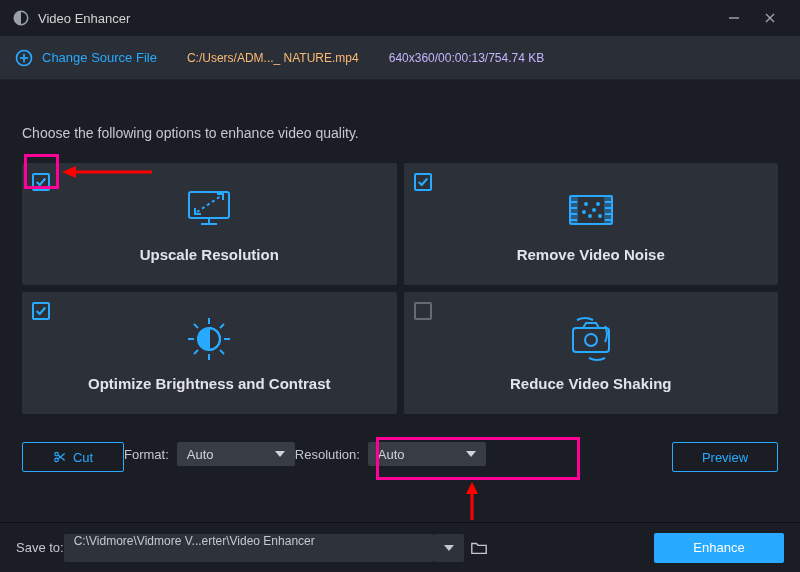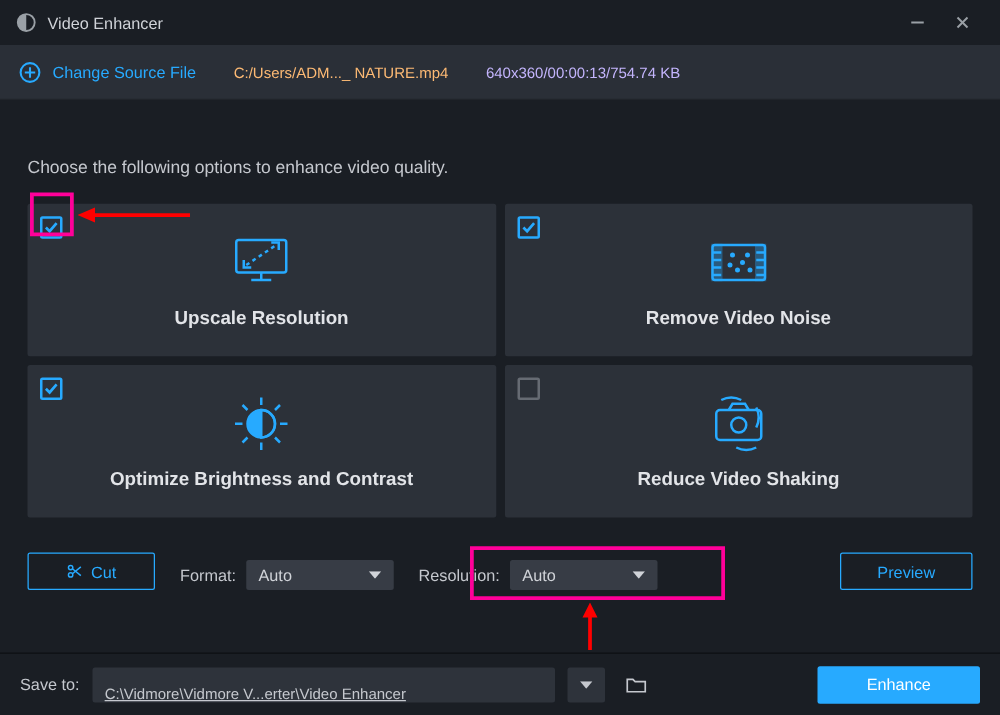--- a/index.html
+++ b/index.html
@@ -22,31 +22,31 @@
 
 .cards { display: grid; grid-template-columns: 1fr 1fr; gap: 7px; }
 .card { background: #2c3139; border-radius: 2px; height: 122px; position: relative; display: flex; flex-direction: column; align-items: center; justify-content: center; cursor: pointer; }
 .card .chk { position: absolute; left: 10px; top: 10px; width: 18px; height: 18px; border: 2px solid #27aaff; border-radius: 2px; display: flex; align-items: center; justify-content: center; }
 .card .chk.checked svg { display: block; }
 .card .chk svg { display: none; stroke: #27aaff; }
 .card .chk.unchecked { border-color: #666b73; }
 .card .icon-wrap { margin-bottom: 12px; display:flex; align-items:center; justify-content:center; height:48px;}
 .card .label { font-size: 15px; font-weight: 600; color: #e2e4e8; }
 
-.controls { display: flex; align-items: flex-end; gap: 20px; margin-top: 28px; }
+.controls { display: flex; align-items: flex-start; margin-top: 28px; }
 .cut-btn { border: 1px solid #27aaff; color: #27aaff; background: transparent; height: 30px; width: 102px; display: flex; align-items: center; justify-content: center; gap: 6px; cursor: pointer; font-size: 13px; border-radius: 2px; }
 .fld { display: flex; align-items: center; gap: 8px; }
 .fld-label { font-size: 13px; color: #c5c8ce; }
 .dropdown { background: #373c45; color: #d0d3d8; height: 24px; min-width: 118px; display: flex; align-items: center; justify-content: space-between; padding: 0 10px; font-size: 13px; cursor: pointer; border-radius: 2px; }
 .dropdown svg { fill: #d0d3d8; }
 .preview-btn { margin-left: auto; border: 1px solid #27aaff; color: #27aaff; background: transparent; height: 30px; width: 106px; cursor: pointer; font-size: 13px; border-radius: 2px; }
 
-.footer { position: absolute; left: 0; right: 0; bottom: 0; height: 50px; background: #1a1e24; border-top: 1px solid #0d0f12; display: flex; align-items: center; padding: 0 16px; gap: 10px; }
+.footer { position: absolute; left: 0; right: 0; bottom: 0; height: 50px; background: #1a1e24; border-top: 1px solid #0d0f12; display: flex; align-items: center; padding: 0 16px; }
 .save-label { font-size: 13px; color: #c5c8ce; }
-.save-path { background: #2e333b; color: #c5c8ce; flex: 0 1 370px; height: 28px; display: flex; align-items: flex-end; padding: 0 10px; font-size: 12px; border-radius: 2px; text-decoration: underline; }
+.save-path { background: #2e333b; color: #c5c8ce; flex: 0 1 370px; height: 28px; display: flex; align-items: flex-start; padding: 0 10px; font-size: 12px; border-radius: 2px; }
 .save-dd { background: #2e333b; width: 30px; height: 28px; display: flex; align-items: center; justify-content: center; cursor: pointer; border-radius: 2px; }
 .save-folder { width: 30px; height: 28px; display: flex; align-items: center; justify-content: center; cursor: pointer; }
 .enhance-btn { margin-left: auto; background: #27aaff; color: #fff; border: none; height: 30px; width: 130px; cursor: pointer; font-size: 13px; border-radius: 2px; }
 
 
 .anno-box { position: absolute; border: 3px solid #ff0099; pointer-events: none; z-index: 10; }
 .anno-box.b1 { left: 24px; top: 154px; width: 35px; height: 35px; }
 .anno-box.b2 { left: 376px; top: 437px; width: 204px; height: 43px; }
 .arrow-red { position: absolute; pointer-events: none; z-index: 10; }
 

